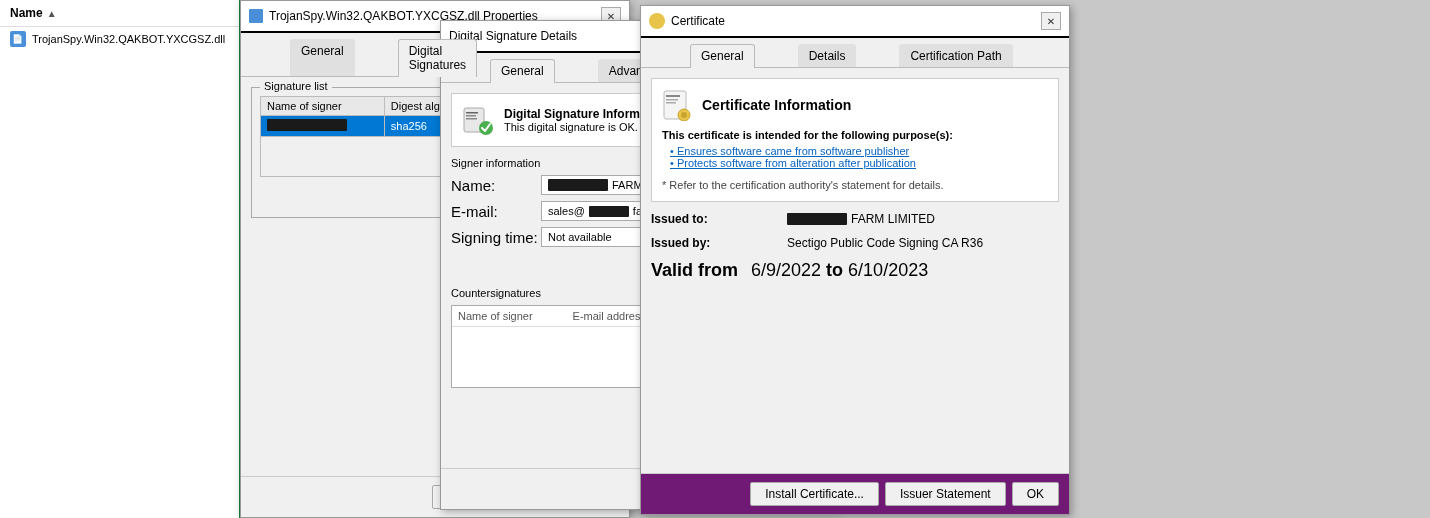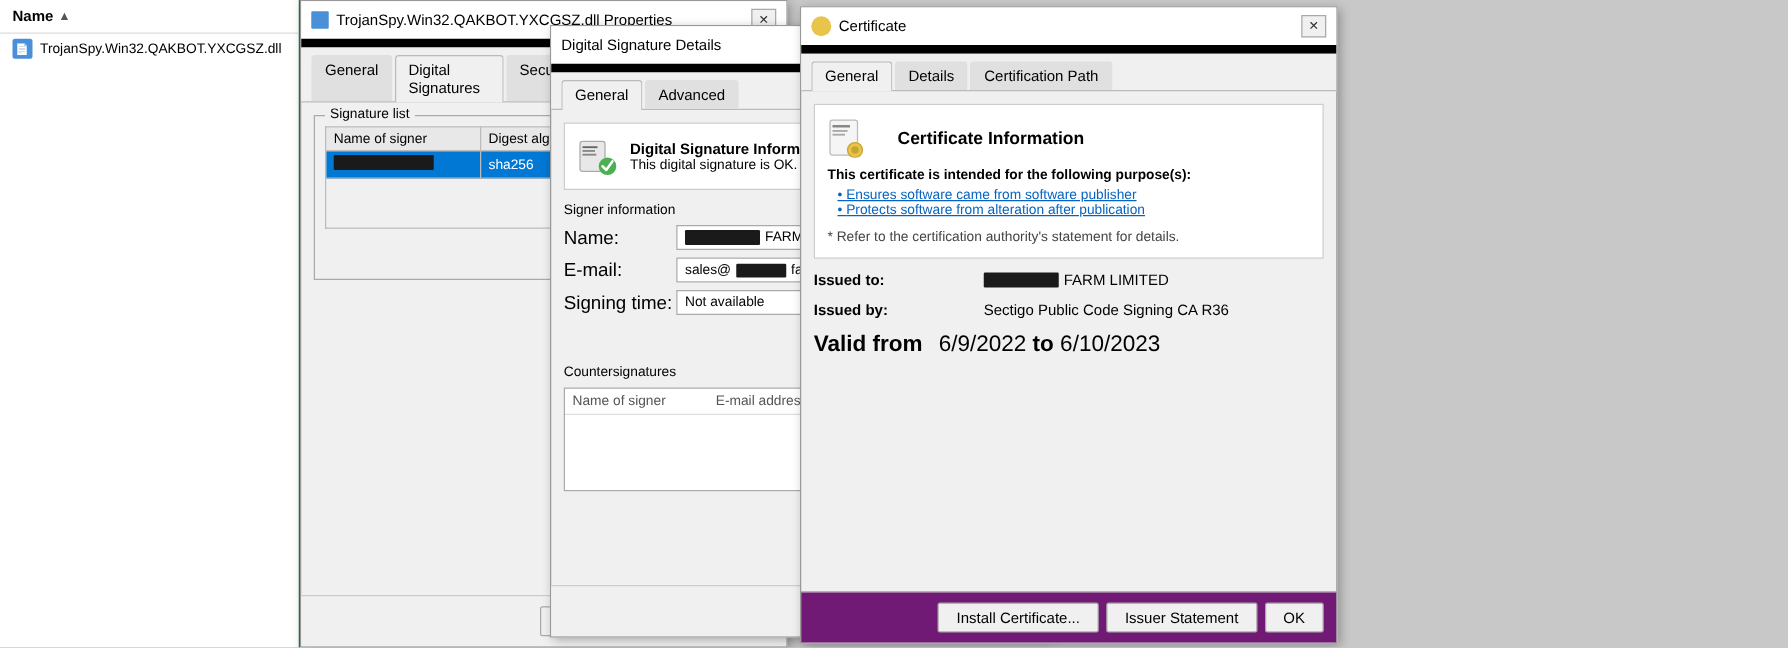--- a/index.html
+++ b/index.html
@@ -71,21 +71,21 @@
       display: flex;
       flex-direction: column;
     }
 
     .dialog-titlebar {
       background: #ffffff;
       padding: 6px 8px;
       display: flex;
       align-items: center;
       justify-content: space-between;
-      border-bottom: 7px solid #000000;
+      border-bottom: 2px solid #000000;
       font-size: 12px;
       font-weight: 400;
       gap: 6px;
     }
     .dialog-titlebar-left {
       display: flex;
       align-items: center;
       gap: 6px;
     }
     .dialog-title-icon {
@@ -122,20 +122,21 @@
     }
     .tab {
       padding: 4px 10px;
       border: 1px solid transparent;
       border-bottom: none;
       font-size: 12px;
       cursor: pointer;
       background: #e0e0e0;
       color: #000;
       border-radius: 3px 3px 0 0;
+      margin-left: 41px;
     }
     .tab.active {
       background: #f0f0f0;
       border-color: #bbb;
       border-bottom-color: #f0f0f0;
       margin-bottom: -1px;
       z-index: 1;
     }
 
     
@@ -325,21 +326,21 @@
       border: 1px solid #ccc;
       padding: 10px;
       margin-bottom: 10px;
     }
     .cert-info-title {
       font-size: 14px;
       font-weight: bold;
       margin-bottom: 8px;
       display: flex;
       align-items: center;
-      gap: 24px;
+      gap: 8px;
     }
     .cert-purpose-label {
       font-weight: bold;
       font-size: 11px;
       margin-bottom: 4px;
     }
     .cert-purpose-item {
       font-size: 11px;
       color: #0563c1;
       text-decoration: underline;

